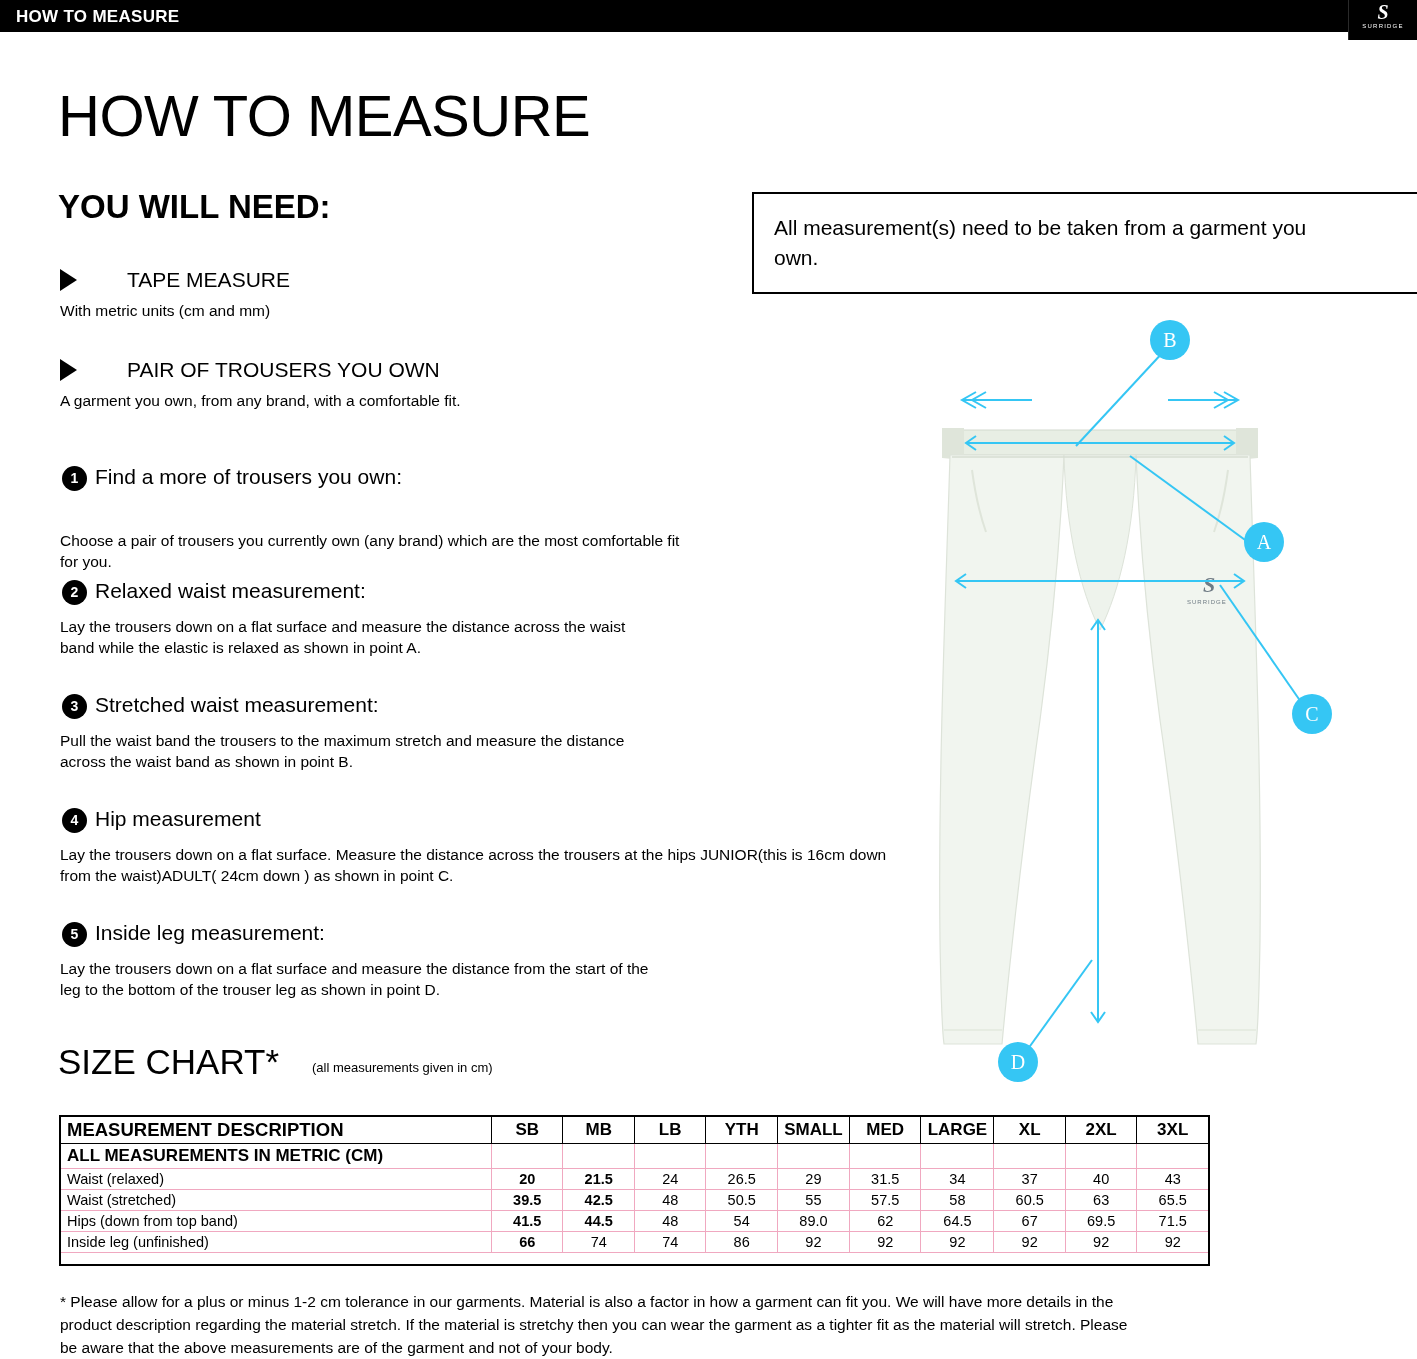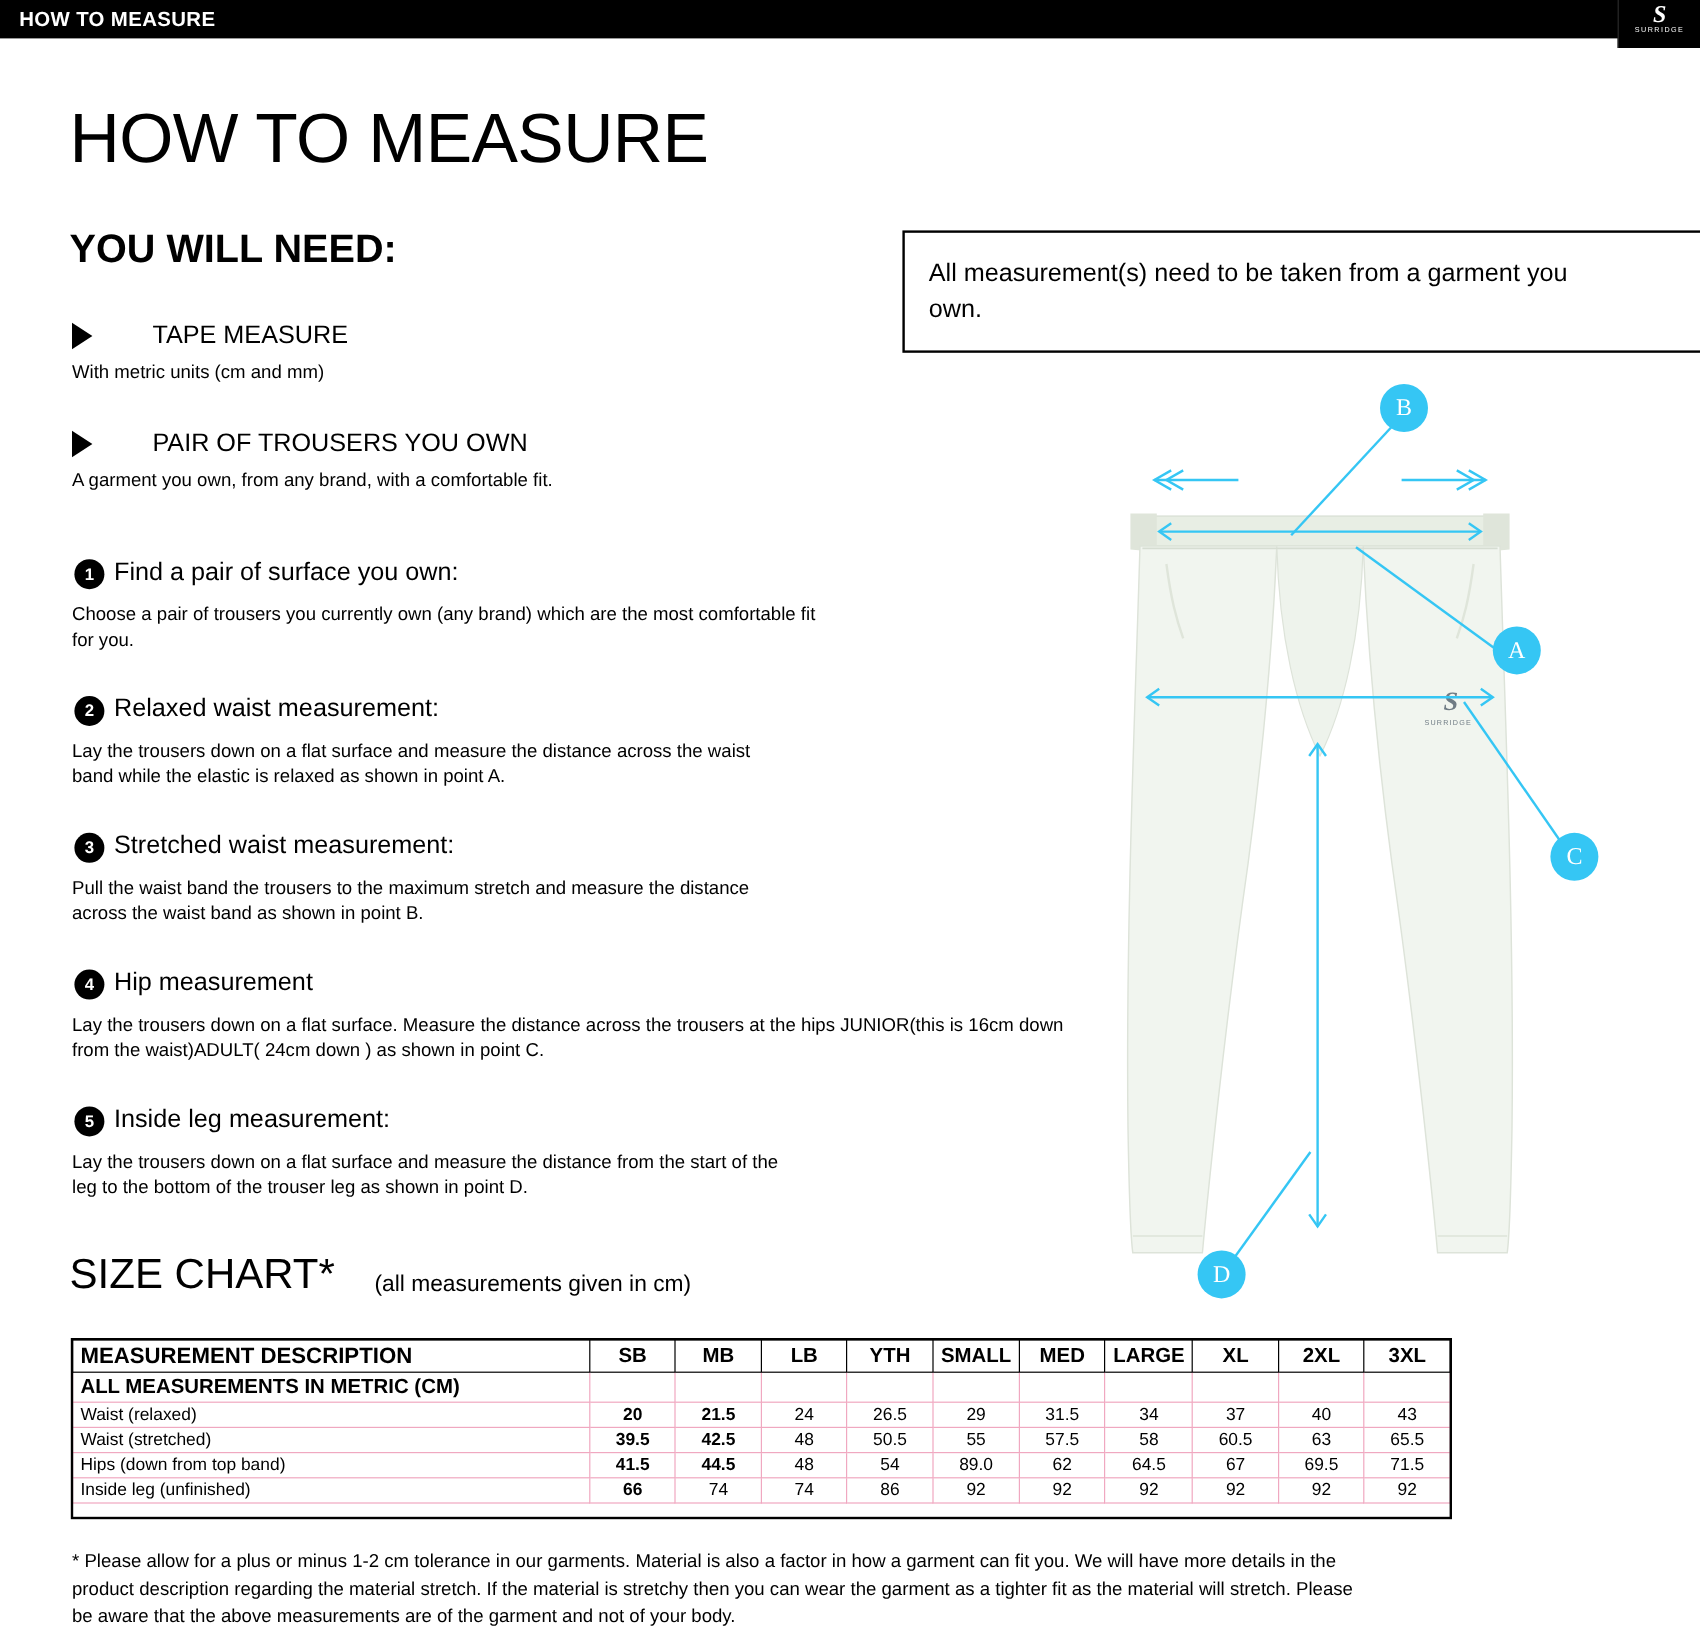--- a/index.html
+++ b/index.html
@@ -173,21 +173,21 @@
   .sizechart-title {
     position: absolute;
     left: 58px;
     top: 1042px;
     font-size: 35px;
   }
   .sizechart-note {
     position: absolute;
     left: 312px;
     top: 1060px;
-    font-size: 19px;
+    font-size: 13px;
   }
 
   table.size {
     position: absolute;
     left: 60px;
     top: 1116px;
     width: 1149px;
     border-collapse: collapse;
     font-size: 14.5px;
   }
@@ -260,22 +260,22 @@
   <span class="tri"></span><span class="need-title">TAPE MEASURE</span>
 </div>
 <div class="need-sub" style="top:302px">With metric units (cm and mm)</div>
 
 <div class="need" style="top:358px">
   <span class="tri"></span><span class="need-title">PAIR OF TROUSERS YOU OWN</span>
 </div>
 <div class="need-sub" style="top:392px">A garment you own, from any brand, with a comfortable fit.</div>
 
 <div class="step-num" style="top:466px">1</div>
-<div class="step-title" style="top:465px">Find a pair of surface you own:</div>
-<div class="step-body" style="top:502px; width:620px">Choose a pair of trousers you currently own (any brand) which are the most comfortable fit for you.</div>
+<div class="step-title" style="top:465px">Find a more of trousers you own:</div>
+<div class="step-body" style="top:530px; width:620px">Choose a pair of trousers you currently own (any brand) which are the most comfortable fit for you.</div>
 
 <div class="step-num" style="top:580px">2</div>
 <div class="step-title" style="top:579px">Relaxed waist measurement:</div>
 <div class="step-body" style="top:616px; width:590px">Lay the trousers down on a flat surface and measure the distance across the waist band while the elastic is relaxed as shown in point A.</div>
 
 <div class="step-num" style="top:694px">3</div>
 <div class="step-title" style="top:693px">Stretched waist measurement:</div>
 <div class="step-body" style="top:730px; width:600px">Pull the waist band the trousers to the maximum stretch and measure the distance across the waist band as shown in point B.</div>
 
 <div class="step-num" style="top:808px">4</div>

